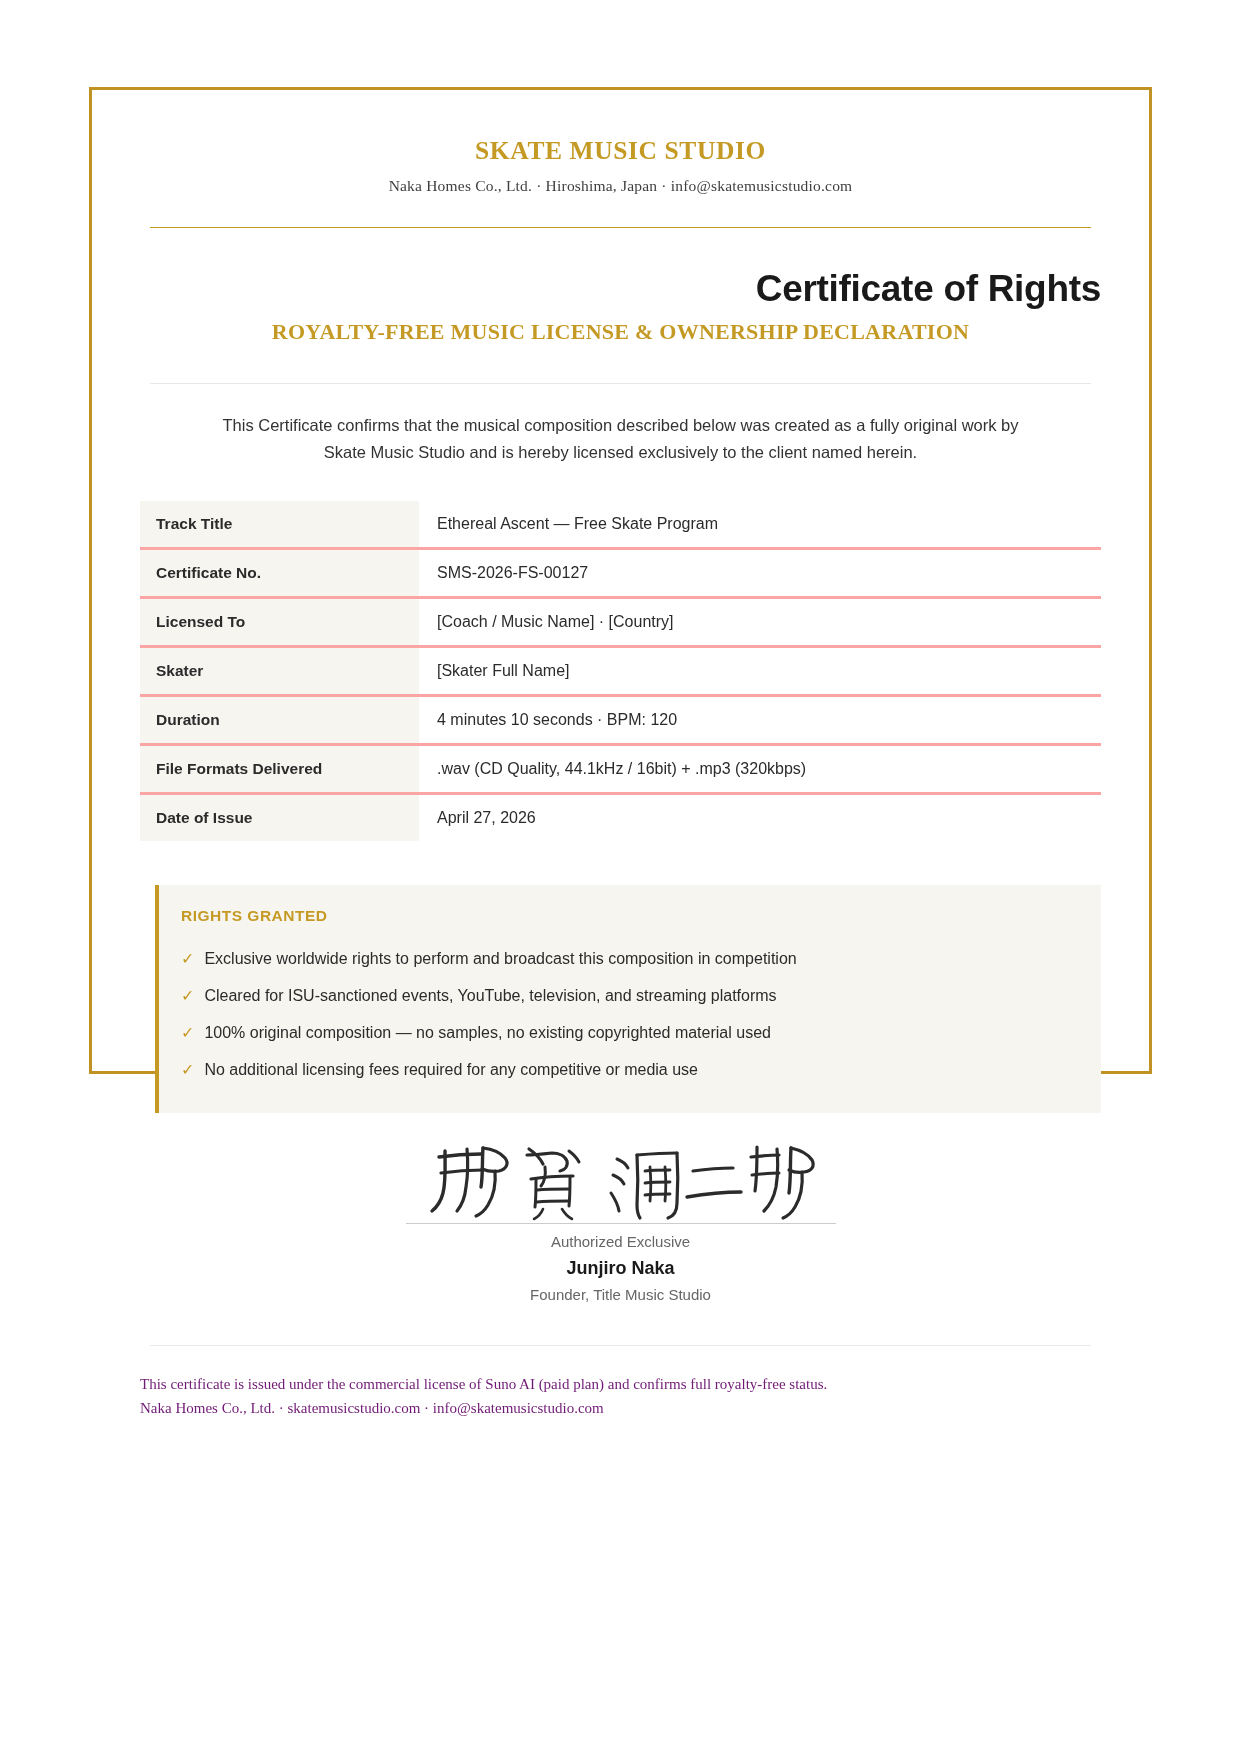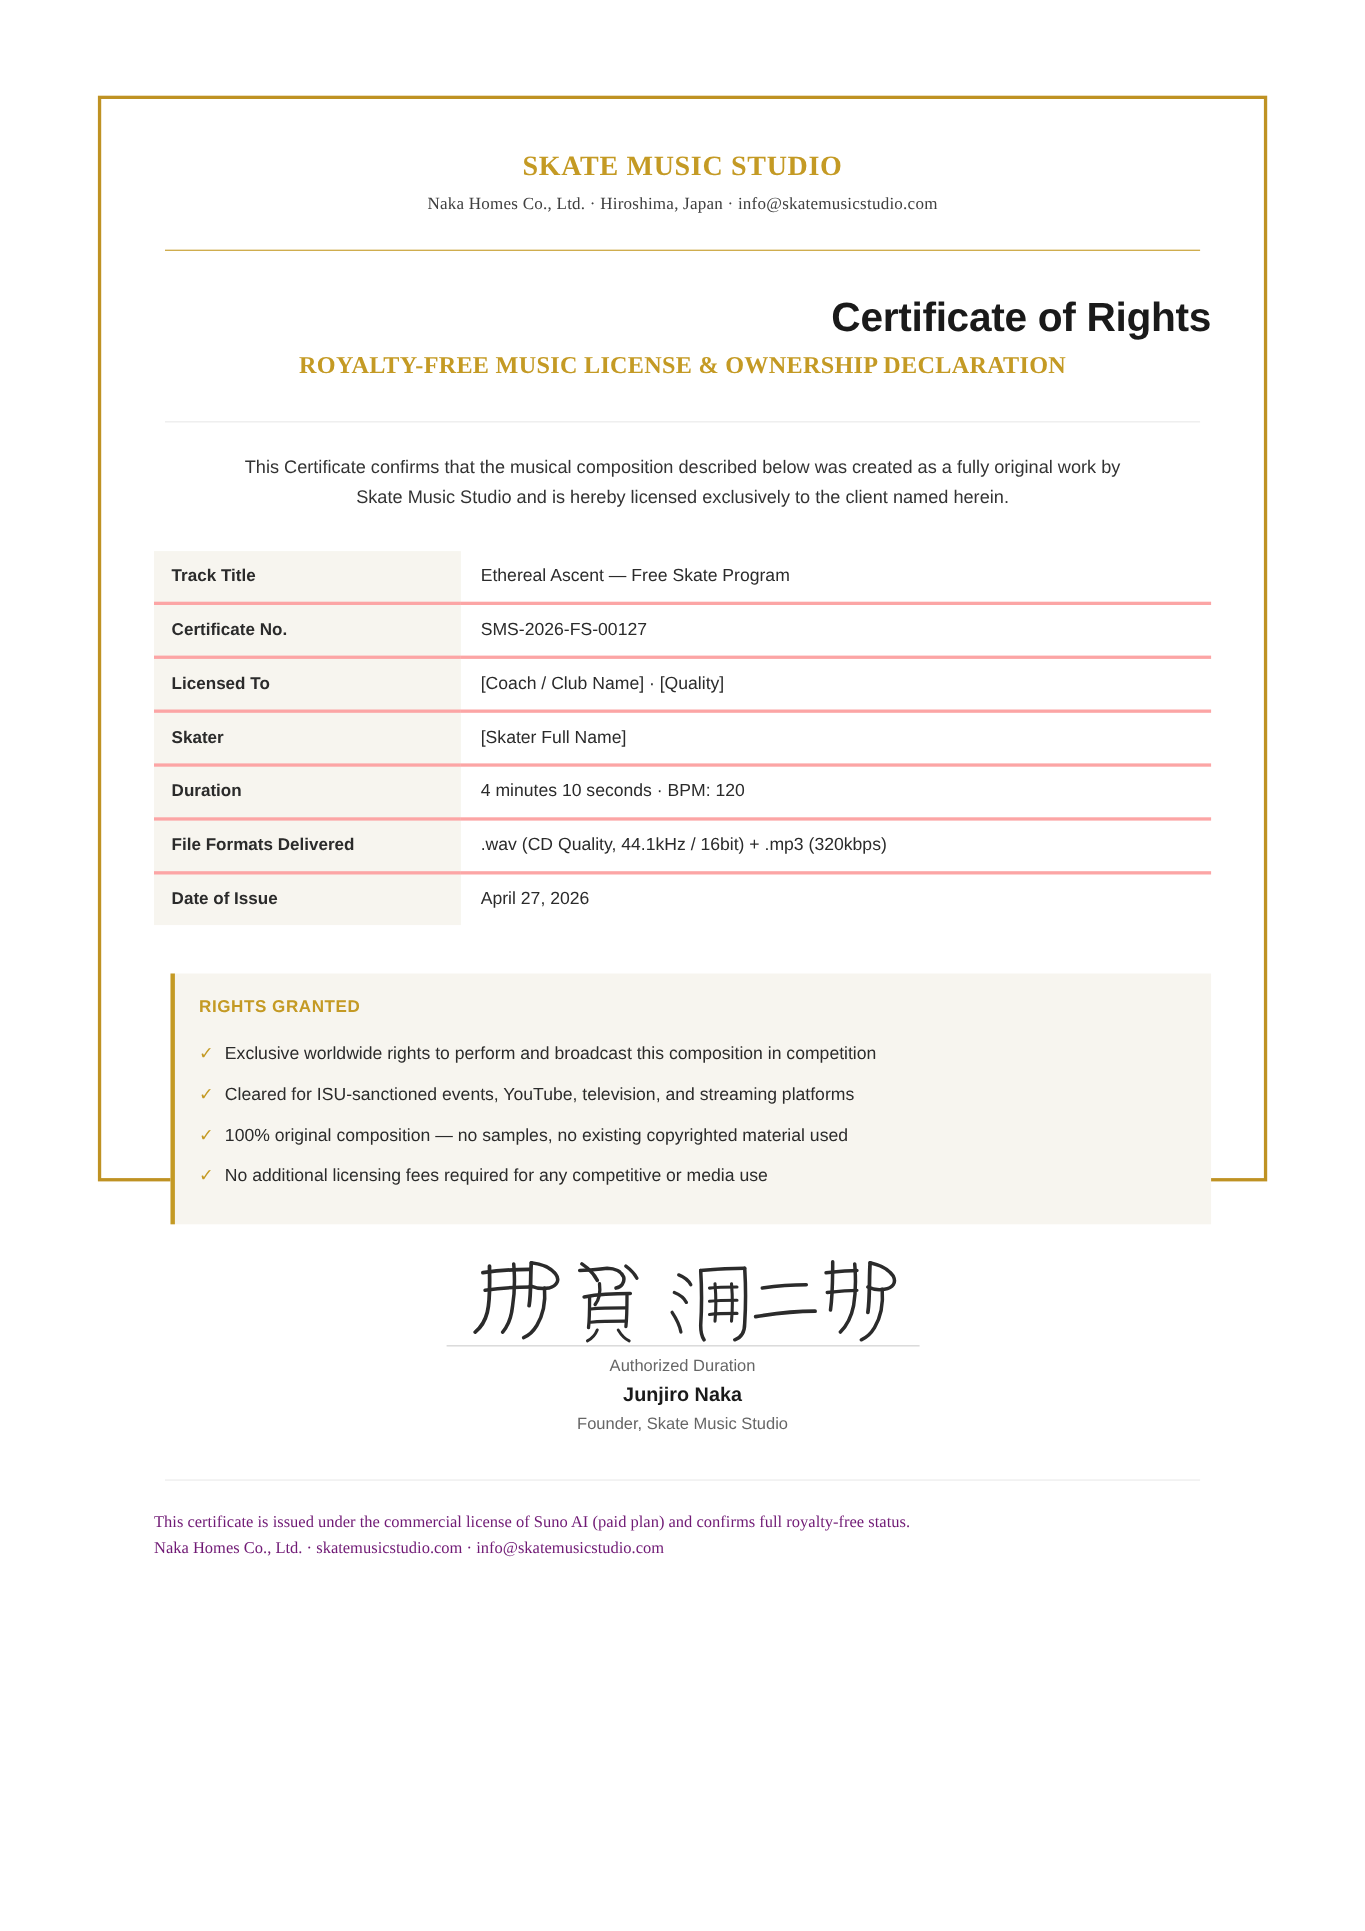--- a/index.html
+++ b/index.html
@@ -235,21 +235,21 @@
           <tr>
             <th>Track Title</th>
             <td>Ethereal Ascent — Free Skate Program</td>
           </tr>
           <tr>
             <th>Certificate No.</th>
             <td>SMS-2026-FS-00127</td>
           </tr>
           <tr>
             <th>Licensed To</th>
-            <td>[Coach / Club Name]  ·  [Quality]</td>
+            <td>[Coach / Music Name]  ·  [Country]</td>
           </tr>
           <tr>
             <th>Skater</th>
             <td>[Skater Full Name]</td>
           </tr>
           <tr>
             <th>Duration</th>
             <td>4 minutes 10 seconds  ·  BPM: 120</td>
           </tr>
           <tr>
@@ -327,23 +327,23 @@
             <path d="M330,22 C340,21 350,20 358,20" stroke-width="3.2"></path>
             <path d="M331,40 C340,39 350,38 358,38" stroke-width="3"></path>
             <path d="M336,12 C336,26 336,42 334,56" stroke-width="3.2"></path>
             <path d="M356,14 C357,26 357,40 355,52 C353,62 349,70 343,76" stroke-width="3.2"></path>
             <path d="M370,13 C369,28 370,44 368,58" stroke-width="3.4"></path>
             <path d="M370,13 C379,15 387,19 391,25 C394,31 391,36 383,37 C377,38 372,37 368,35" stroke-width="3.2"></path>
             <path d="M381,37 C382,50 380,62 374,72 C371,77 367,81 362,83" stroke-width="3.2"></path>
           </g>
         </svg>
         <div class="sig-line"></div>
-        <div class="sig-caption">Authorized Duration</div>
+        <div class="sig-caption">Authorized Exclusive</div>
         <div class="sig-name">Junjiro Naka</div>
-        <div class="sig-role">Founder, Skate Music Studio</div>
+        <div class="sig-role">Founder, Title Music Studio</div>
       </div>
 
       <div class="footer-rule"></div>
 
       <div class="footer">
         <div>This certificate is issued under the commercial license of Suno AI (paid plan) and confirms full royalty-free status.</div>
         <div>Naka Homes Co., Ltd.  ·  skatemusicstudio.com  ·  info@skatemusicstudio.com</div>
       </div>
 
     </div>

